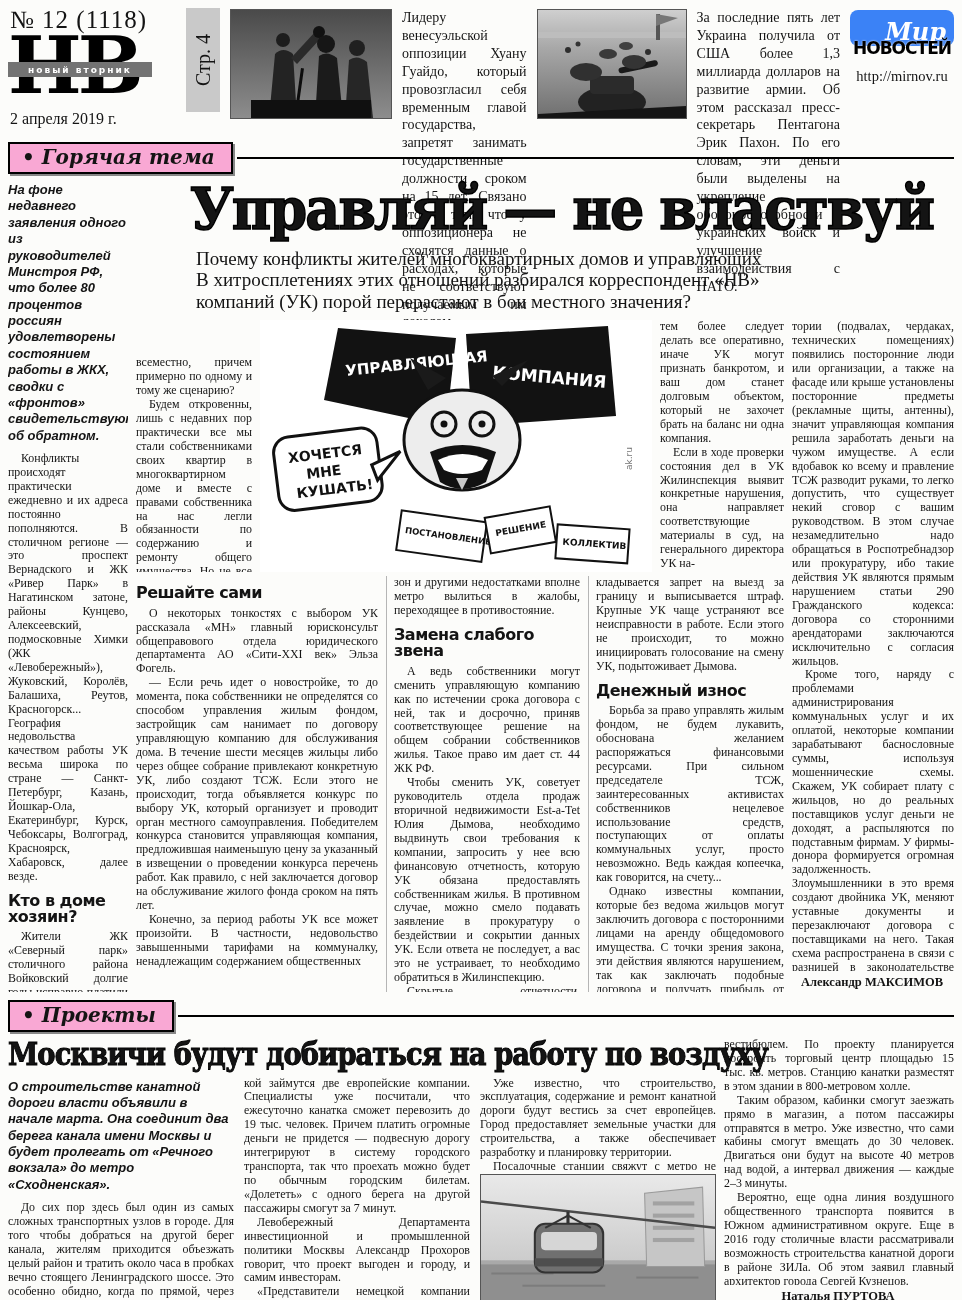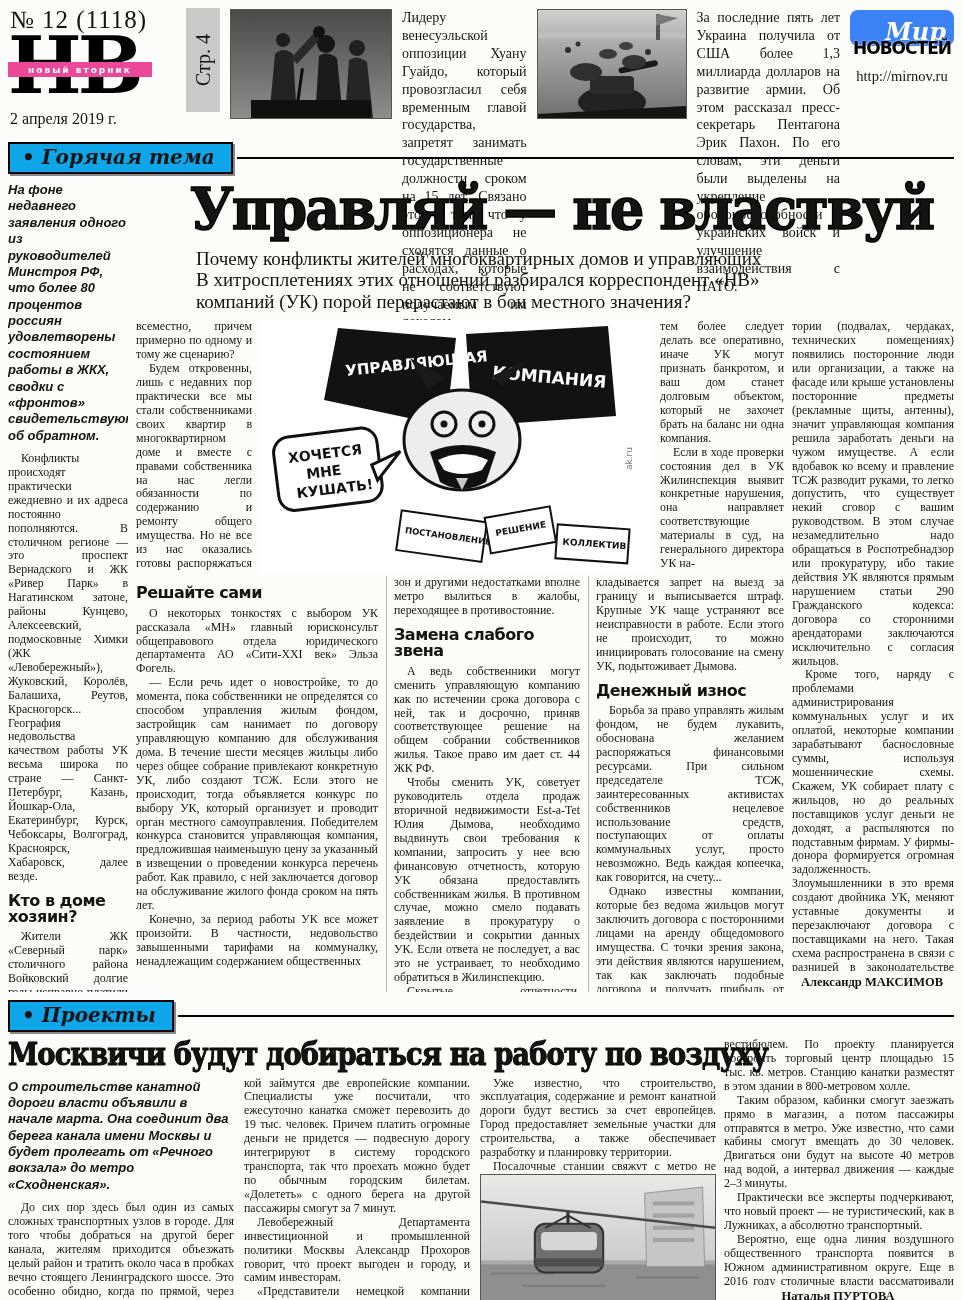--- a/index.html
+++ b/index.html
@@ -6,21 +6,21 @@
   .page{position:relative;width:962px;height:1300px;margin:0 auto;background:#fcfcfa;color:#141414;
         overflow:hidden;box-sizing:border-box;padding:6px 8px 0 8px;
         font-family:"Liberation Serif",serif;}
   
   .masthead{display:flex;gap:10px;height:128px;align-items:flex-start;}
   .mh-left{width:168px;flex:none;}
   .issue{font-size:25px;letter-spacing:1px;margin:0 0 2px 2px;}
   .nv-logo{position:relative;width:150px;height:66px;}
   .nv-big{font-family:"DejaVu Serif",serif;font-weight:bold;font-size:78px;line-height:60px;
           letter-spacing:-4px;color:#000;}
-  .nv-band{position:absolute;left:0;right:6px;top:26px;height:15px;background:#ec4899;color:#fff;
+  .nv-band{position:absolute;left:0;right:6px;top:26px;height:15px;background:#737373;color:#fff;
            font-family:"DejaVu Sans",sans-serif;font-size:9px;font-weight:bold;letter-spacing:2px;
            display:flex;align-items:center;justify-content:center;white-space:nowrap;}
   .mh-date{font-size:16px;margin-top:8px;margin-left:2px;}
   .page-tab{width:34px;height:104px;flex:none;background:#c9c9c9;display:flex;align-items:center;
             justify-content:center;margin-top:2px;}
   .page-tab span{writing-mode:vertical-rl;transform:rotate(180deg);font-size:20px;}
   .mh-photo{flex:none;border:1px solid #555;background:#777;margin-top:3px;}
   .photo1{width:160px;height:108px;}
   .photo2{width:148px;height:108px;}
   .mh-brief{font-size:14px;line-height:1.28;text-align:justify;margin-top:3px;}
@@ -29,21 +29,21 @@
   .mh-brand{width:104px;flex:none;text-align:center;margin-top:4px;}
   .mir-box{background:#3b82f6;border-radius:8px;height:34px;display:flex;align-items:flex-end;
            justify-content:flex-end;padding:0 8px 2px 0;}
   .mir-script{color:#fff;font-family:"DejaVu Serif",serif;font-style:italic;font-weight:bold;
               font-size:24px;line-height:1;}
   .mir-caps{font-family:"DejaVu Sans",sans-serif;font-weight:bold;font-size:17px;letter-spacing:-1px;
             margin-top:-8px;color:#000;text-shadow:0 0 2px #fff;}
   .mir-url{font-size:14.5px;margin-top:10px;}
   
   .label-row{display:flex;align-items:center;margin-top:8px;}
-  .label-box{border:2px solid #000;background:#0ea5e9;padding:1px 16px 3px 12px;
+  .label-box{border:2px solid #000;background:#f9a8d4;padding:1px 16px 3px 12px;
              font-family:"DejaVu Serif",serif;font-weight:bold;font-style:italic;font-size:20px;
              white-space:nowrap;box-shadow:2px 2px 0 #888;}
   .label-line{flex:1;border-top:2px solid #000;margin-left:4px;}
   
   .col p{margin:0;text-indent:13px;text-align:justify;font-size:11.9px;line-height:1.17;}
   .col p.cont{text-indent:0;}
   .h3{font-family:"DejaVu Sans",sans-serif;font-weight:bold;font-size:16px;line-height:1.02;
       letter-spacing:-0.5px;margin:9px 0 5px 0;}
   .lead{font-family:"Liberation Sans",sans-serif;font-weight:bold;font-style:italic;
         font-size:13px;line-height:1.26;margin:2px 0 8px 0;}
@@ -53,21 +53,21 @@
   .hot-grid{display:flex;gap:8px;height:812px;margin-top:6px;}
   .hot-col1{width:120px;flex:none;overflow:hidden;}
   .hot-right{flex:1;display:flex;flex-direction:column;min-width:0;}
   .headline{font-family:"DejaVu Serif",serif;font-weight:bold;font-size:58px;line-height:1.0;
             letter-spacing:-2px;white-space:nowrap;transform:scaleX(.93);transform-origin:left top;
             -webkit-text-stroke:1.5px #000;padding-left:58px;}
   .subhead{padding-left:60px;margin-top:10px;font-size:19px;line-height:1.13;}
   .main-body{display:flex;gap:8px;margin-top:8px;flex:1;min-height:0;}
   .mid{width:648px;flex:none;display:flex;flex-direction:column;}
   .mid-top{display:flex;gap:8px;height:252px;flex:none;}
-  .c2top{width:116px;flex:none;overflow:hidden;}
+  .c2top{width:116px;flex:none;overflow:hidden;margin-top:36px;}
   .cartoon{flex:1;position:relative;}
   .c4top{width:124px;flex:none;overflow:hidden;}
   .mid-bot{display:flex;gap:8px;flex:1;min-height:0;margin-top:4px;}
   .wA{width:242px;flex:none;overflow:hidden;}
   .wB{width:186px;flex:none;overflow:hidden;border-left:1px solid #b5b5b5;padding-left:7px;}
   .wC{flex:1;overflow:hidden;border-left:1px solid #b5b5b5;padding-left:7px;min-width:0;}
   .hot-col5{flex:1;min-width:0;display:flex;flex-direction:column;}
   
   .proj-body{display:flex;gap:8px;height:268px;margin-top:6px;}
   .proj-left{width:708px;flex:none;display:flex;flex-direction:column;}
@@ -331,20 +331,19 @@
               <line x1="84" y1="40" x2="106" y2="52" stroke="#333" stroke-width="2"></line>
             </svg>
           </div>
         </div>
       </div>
     </div>
     <div class="proj-col4 col">
       <div class="flow">
         <p class="cont">вестибюлем. По проекту планируется построить торговый центр площадью 15 тыс. кв. метров. Станцию канатки разместят в этом здании в 800-метровом холле.</p>
         <p>Таким образом, кабинки смогут заезжать прямо в магазин, а потом пассажиры отправятся в метро. Уже известно, что сами кабины смогут вмещать до 30 человек. Двигаться они будут на высоте 40 метров над водой, а интервал движения — каждые 2–3 минуты.</p>
-        <p>Практически все эксперты подчеркивают, что новый проект — не туристический, как в Лужниках, а абсолютно транспортный.</p>
         <p>Вероятно, еще одна линия воздушного общественного транспорта появится в Южном административном округе. Еще в 2016 году столичные власти рассматривали возможность строительства канатной дороги в районе ЗИЛа. Об этом заявил главный архитектор города Сергей Кузнецов.</p>
       </div>
       <div class="author">Наталья ПУРТОВА</div>
     </div>
   </section>
 
 </div>
 
 </body></html>

